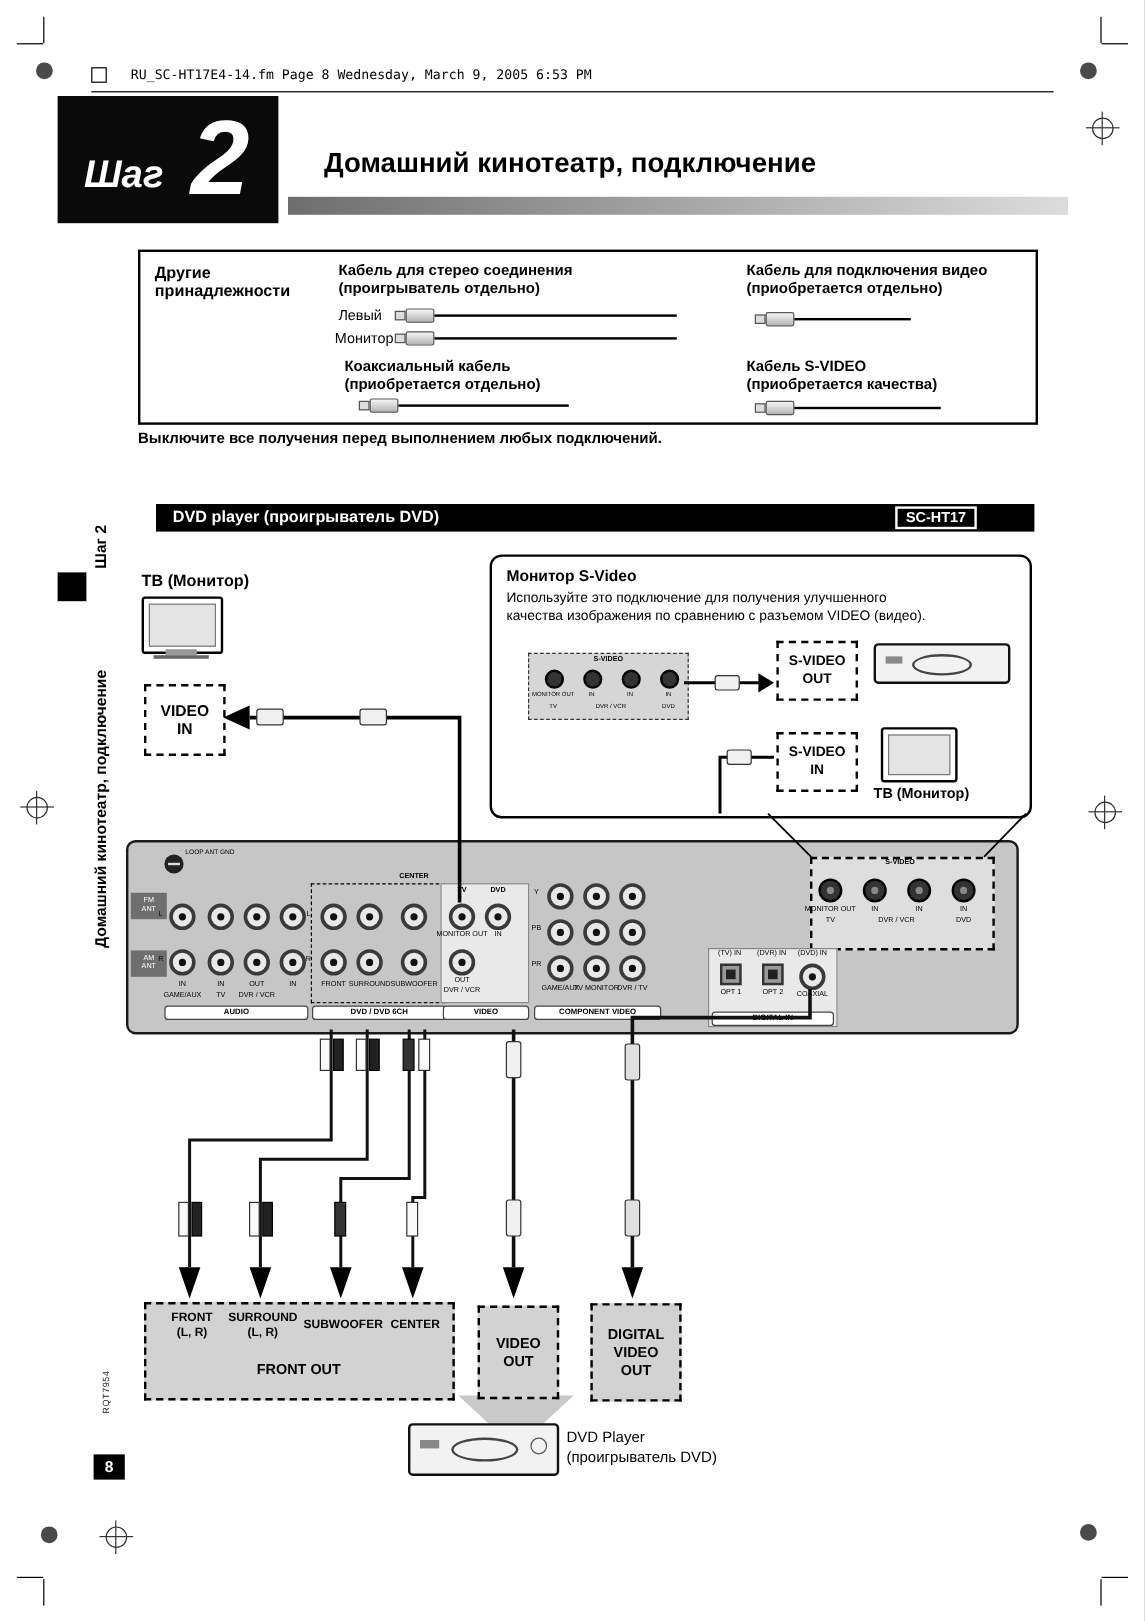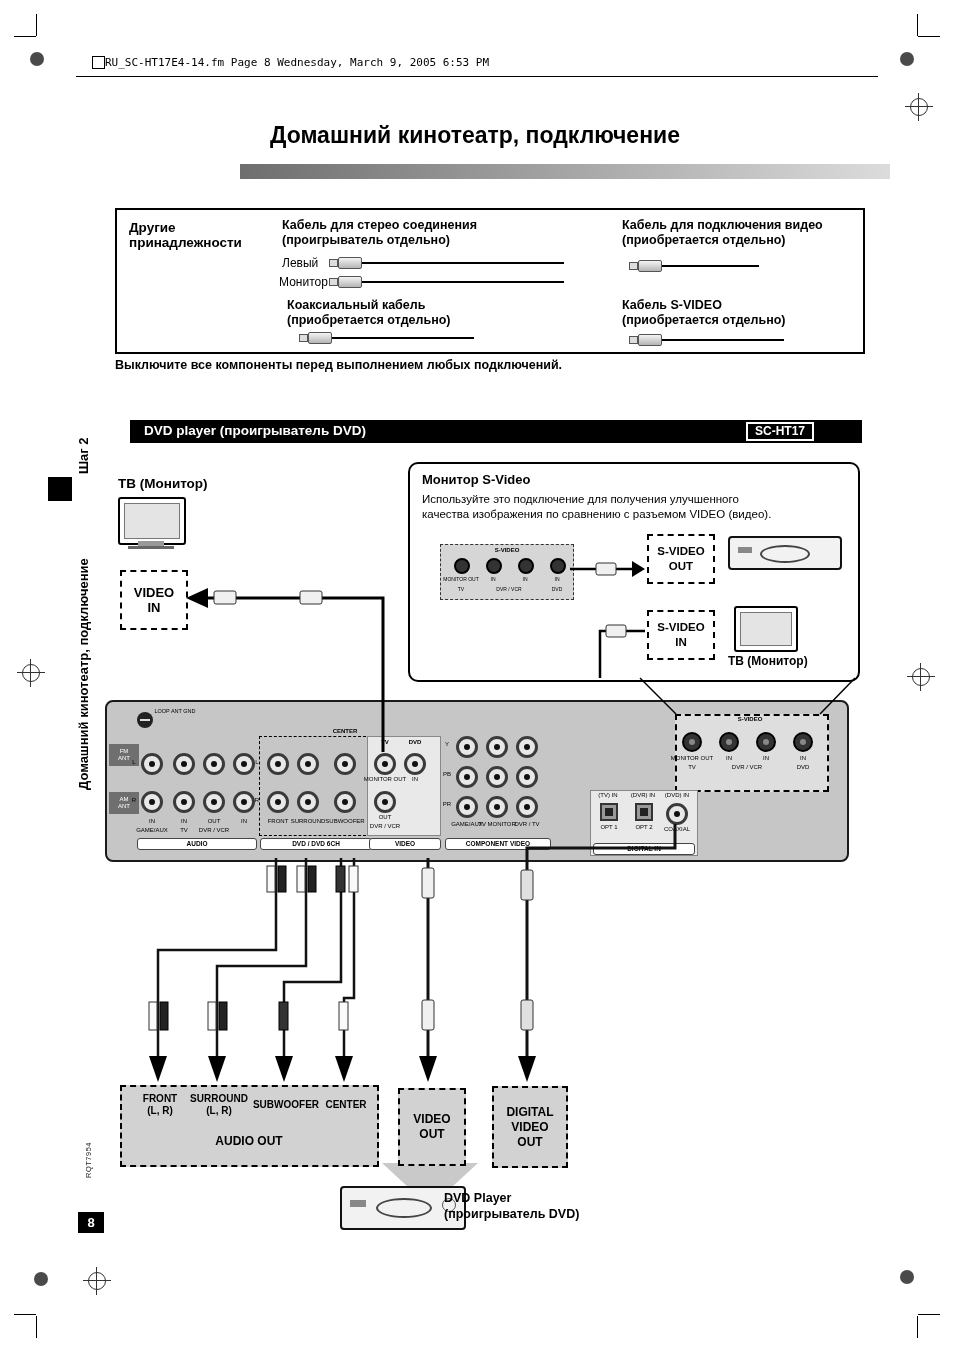--- a/index.html
+++ b/index.html
@@ -8,21 +8,21 @@
   .abs{position:absolute}
   .pre{white-space:pre-line}
   
   .dotmark{position:absolute;width:14px;height:14px;border-radius:50%;background:#4a4a4a}
   .regmark{position:absolute;width:16px;height:16px;border:1.5px solid #333;border-radius:50%}
   .regmark::before{content:"";position:absolute;left:-6px;top:7px;width:28px;height:1px;background:#333}
   .regmark::after{content:"";position:absolute;top:-6px;left:7px;height:28px;width:1px;background:#333}
   .croph{position:absolute;width:22px;height:1px;background:#000}
   .cropv{position:absolute;width:1px;height:22px;background:#000}
   
-  .phead{position:absolute;left:92px;top:56px;display:flex;align-items:center;gap:0;
+  .phead{position:absolute;left:76px;top:56px;display:flex;align-items:center;gap:20px;
          font-family:"DejaVu Sans Mono",monospace;font-size:11px}
   .phbox{width:11px;height:11px;border:1px solid #000;display:inline-block}
   .phrule{position:absolute;left:76px;top:76px;width:802px;height:1px;background:#000}
   
   .stepbox{position:absolute;left:48px;top:80px;width:184px;height:106px;background:#0a0a0a;color:#fff}
   .stepword{position:absolute;left:22px;bottom:22px;font-style:italic;font-weight:bold;font-size:32px}
   .stepnum{position:absolute;right:24px;top:0px;font-style:italic;font-weight:bold;font-size:88px;line-height:104px}
   .title{position:absolute;left:270px;top:122px;font-size:23px;font-weight:bold}
   .titlebar{position:absolute;left:240px;top:164px;width:650px;height:15px;
             background:linear-gradient(90deg,#6e6e6e,#dcdcdc)}
@@ -104,20 +104,24 @@
   <div class="regmark" style="left:22px;top:664px"></div>
   <div class="regmark" style="left:912px;top:668px"></div>
   <div class="regmark" style="left:88px;top:1272px"></div>
 
   <div class="phead">
     <span class="phbox"></span>
     <span>RU_SC-HT17E4-14.fm  Page 8  Wednesday, March 9, 2005  6:53 PM</span>
   </div>
   <div class="phrule"></div>
 
+  <div class="stepbox">
+    <span class="stepword">Шаг</span>
+    <span class="stepnum">2</span>
+  </div>
   <div class="title">Домашний кинотеатр, подключение</div>
   <div class="titlebar"></div>
 
   <div class="vtext" style="left:76px;top:420px;height:54px">Шаг 2</div>
   <div class="blacksq"></div>
   <div class="vtext" style="left:76px;top:510px;height:280px">Домашний кинотеатр, подключение</div>
 
   <div class="acc">
     <div class="lbl pre" style="left:12px;top:10px;font-size:13.5px">Другие
 принадлежности</div>
@@ -143,29 +147,29 @@
         <span class="wire"></span>
     </div>
     <div class="lbl pre" style="left:505px;top:8px">Кабель для подключения видео
 (приобретается отдельно)</div>
     <div class="cbl" style="left:512px;top:50px;width:130px">
       <span class="tip"></span>
         <span class="plug"></span>
         <span class="wire"></span>
     </div>
     <div class="lbl pre" style="left:505px;top:88px">Кабель S-VIDEO
-(приобретается отдельно)</div>
+(приобретается качества)</div>
     <div class="cbl" style="left:512px;top:124px;width:155px">
       <span class="tip"></span>
         <span class="plug"></span>
         <span class="wire"></span>
     </div>
   </div>
 
-  <div class="warn" style="top:358px">Выключите все компоненты перед выполнением любых подключений.</div>
+  <div class="warn" style="top:358px">Выключите все получения перед выполнением любых подключений.</div>
 
   <div class="secbar">
     <span class="t">DVD player (проигрыватель DVD)</span>
     <span class="badge">SC-HT17</span>
   </div>
 
   <div style="position:absolute;left:118px;top:476px;font-size:13.5px;font-weight:bold">ТВ (Монитор)</div>
   <div class="tvdev" style="left:118px;top:497px;width:64px;height:44px">
     <div class="scr"></div>
   </div>
@@ -361,32 +365,32 @@
     <polygon points="382,1163 478,1163 452,1187 408,1187" fill="#c9c9c9"></polygon>
   </svg>
 
   <div class="grayblock" style="left:120px;top:1085px;width:255px;height:78px">
     <div class="outlab" style="left:38px;top:6px">FRONT
 (L, R)</div>
     <div class="outlab" style="left:97px;top:6px">SURROUND
 (L, R)</div>
     <div class="outlab" style="left:164px;top:12px">SUBWOOFER</div>
     <div class="outlab" style="left:224px;top:12px">CENTER</div>
-    <div class="outlab" style="left:127px;top:48px;font-size:12px">AUDIO OUT</div>
+    <div class="outlab" style="left:127px;top:48px;font-size:12px">FRONT OUT</div>
   </div>
   <div class="grayblock flexc" style="left:398px;top:1088px;width:64px;height:74px;font-size:12px;line-height:15px">VIDEO
 OUT</div>
   <div class="grayblock flexc" style="left:492px;top:1086px;width:72px;height:78px;font-size:12px;line-height:15px">DIGITAL
 VIDEO
 OUT</div>
 
   <div class="dvddev" style="left:340px;top:1186px;width:122px;height:40px">
     <div class="disc" style="left:34px;top:10px;width:52px;height:16px"></div>
     <div class="abs" style="left:8px;top:12px;width:16px;height:7px;background:#888"></div>
     <div class="abs" style="left:100px;top:10px;width:12px;height:12px;border:1.5px solid #555;border-radius:50%"></div>
   </div>
-  <div class="pre" style="position:absolute;left:444px;top:1190px;font-size:12.5px;font-weight:bold;line-height:16px">DVD Player
+  <div class="pre" style="position:absolute;left:472px;top:1190px;font-size:12.5px;font-weight:normal;line-height:16px">DVD Player
 (проигрыватель DVD)</div>
 
   <div class="rqt">RQT7954</div>
   <div class="pagebox">8</div>
 
 </div>
 
 </body></html>

